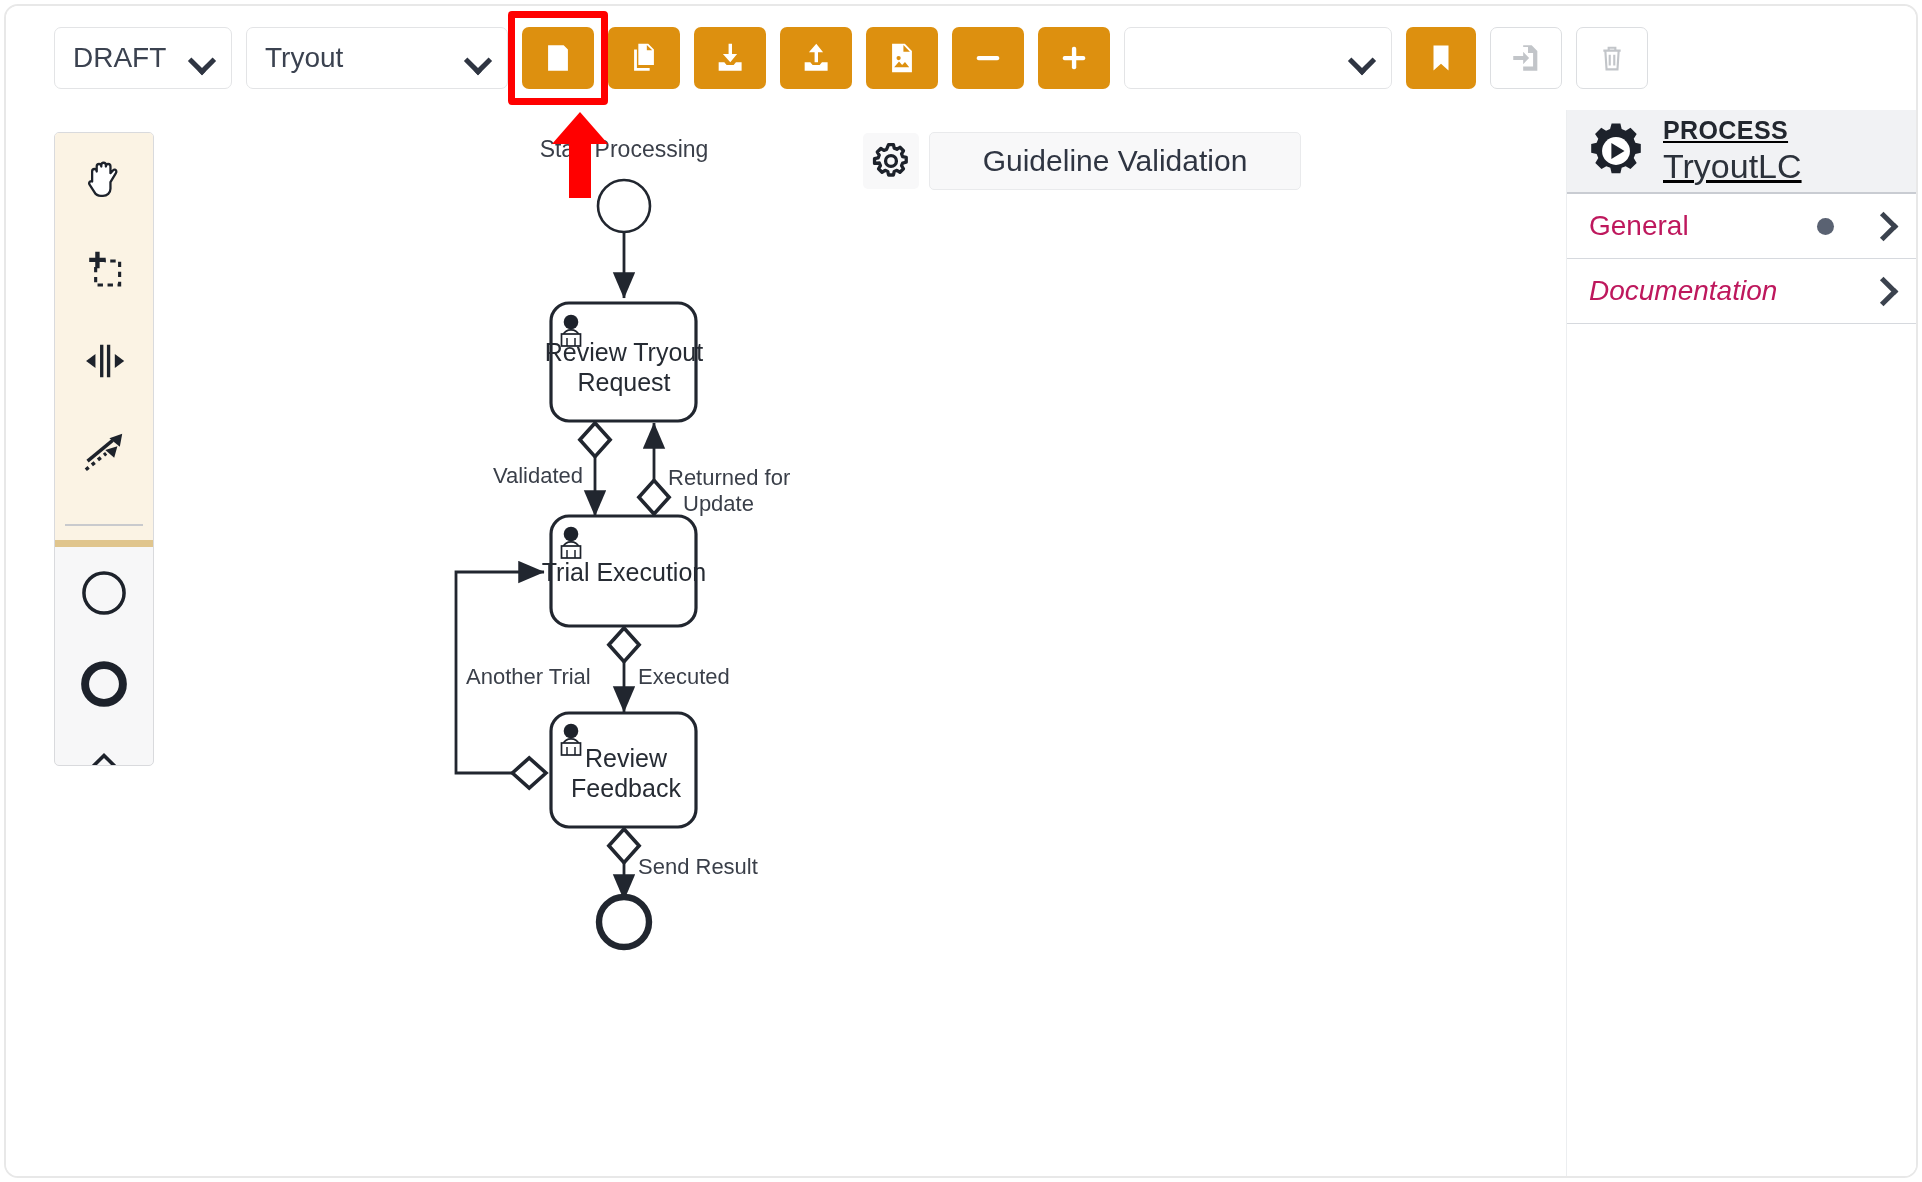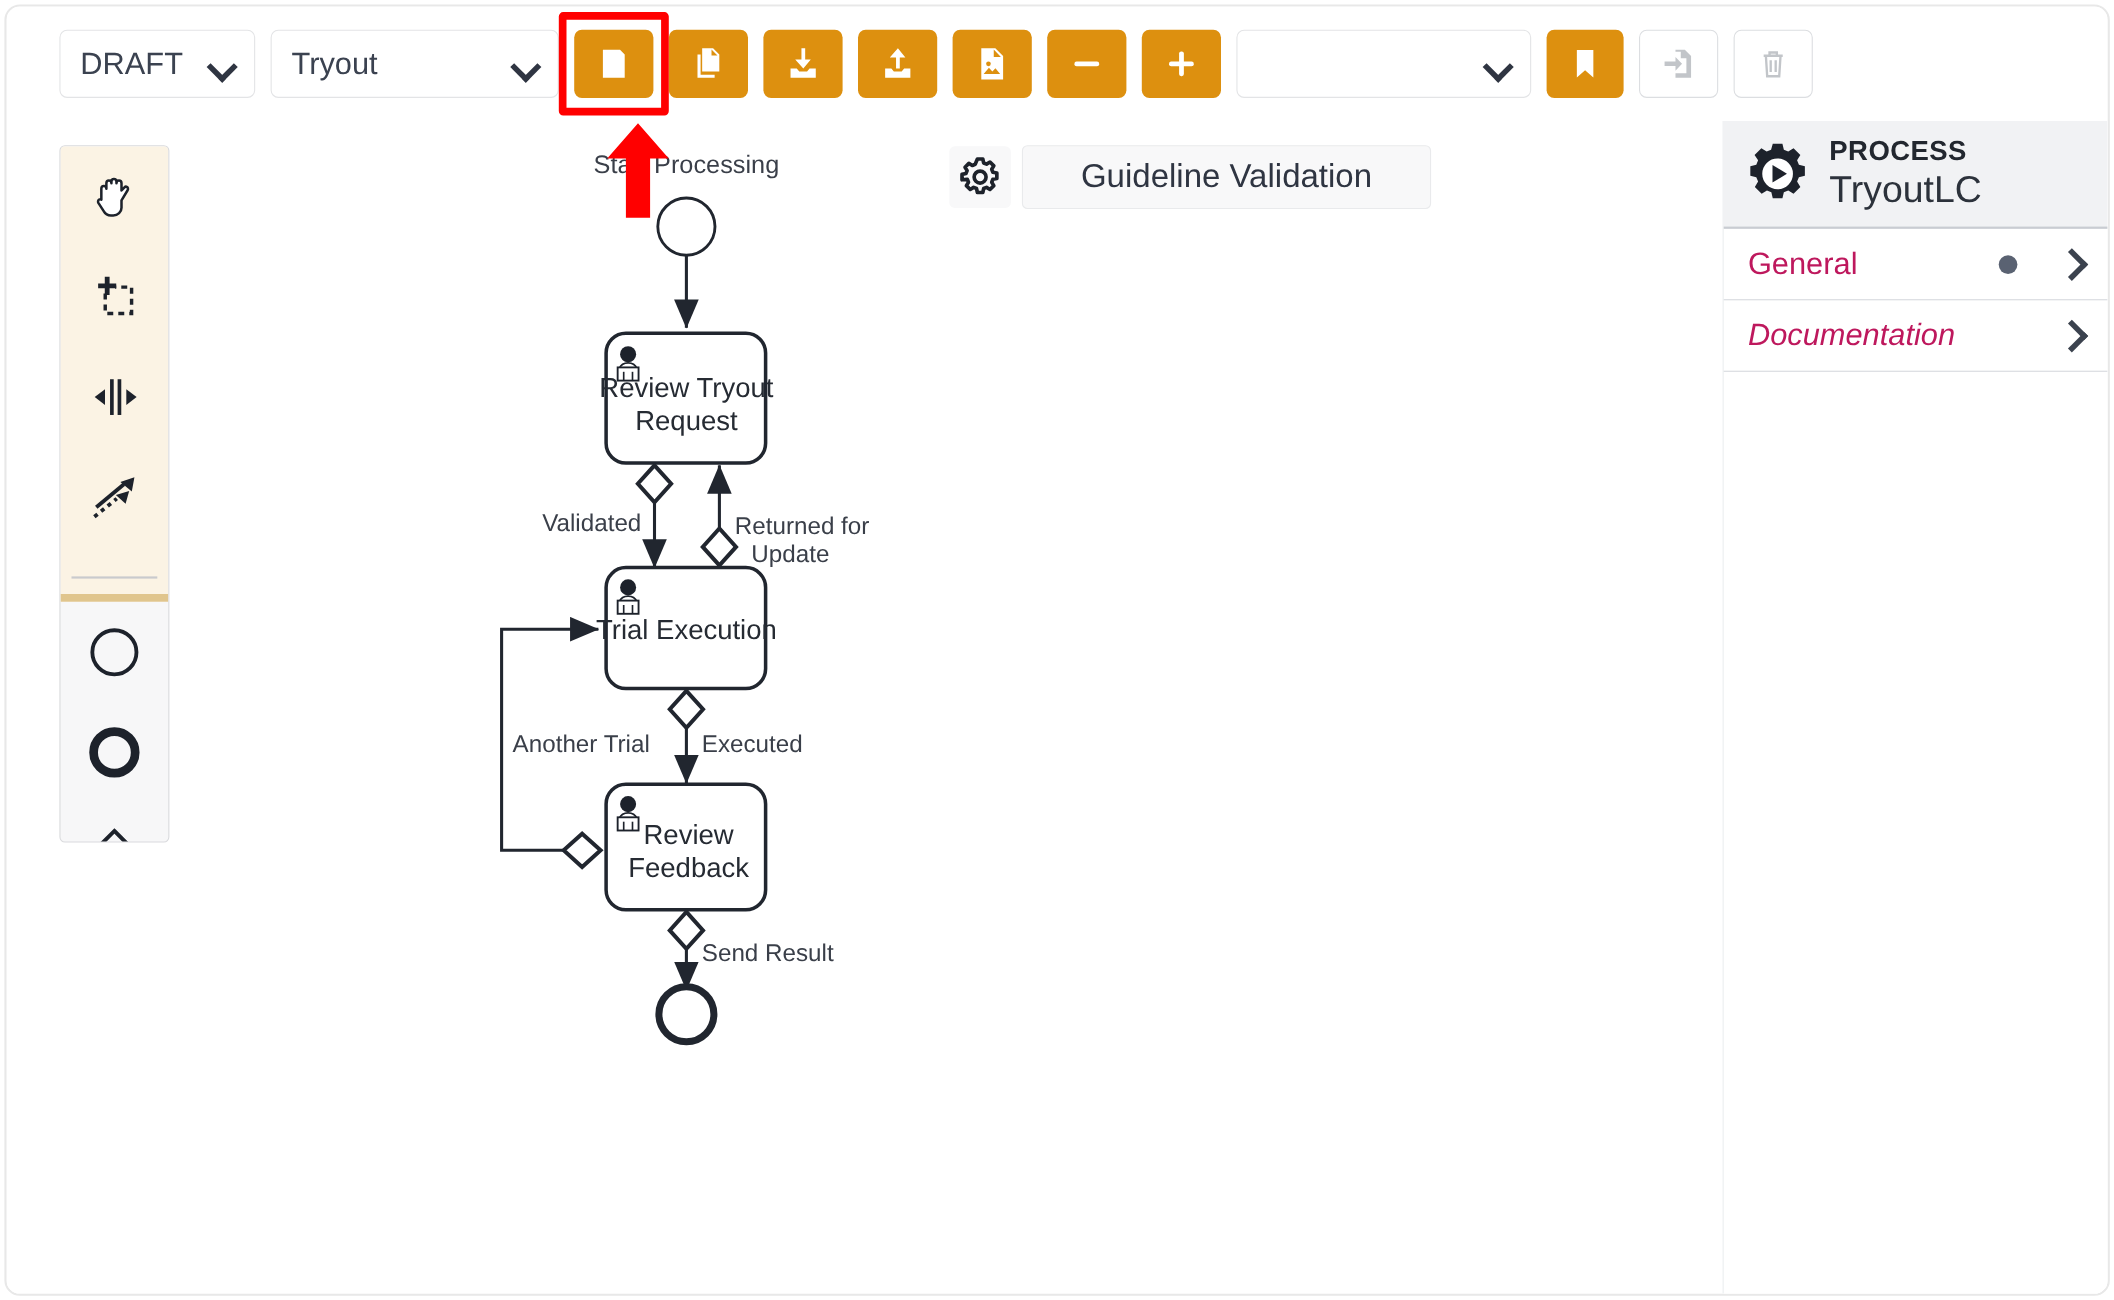--- a/index.html
+++ b/index.html
@@ -176,26 +176,27 @@
   }
 
   
   #props {
     position: absolute; right: 0; top: 104px;
     width: 350px; height: 1070px;
     background: #ffffff;
     border-left: 1.5px solid #eceef0;
   }
   #props-head {
-    height: 98px;
+    height: 84px;
     background: #f1f2f4;
     display: flex; align-items: center;
     padding-left: 18px;
     gap: 16px;
     border-bottom: 2px solid #c9ccd2;
+    text-decoration: underline;
   }
   #props-head .txt { line-height: 1.22; }
   #props-head .t1 {
     font-size: 25px; font-weight: bold; color: #22272f;
     letter-spacing: 0.4px;
   }
   #props-head .t2 { font-size: 34px; color: #2c323b; }
 
   .prop-row {
     height: 65px;

